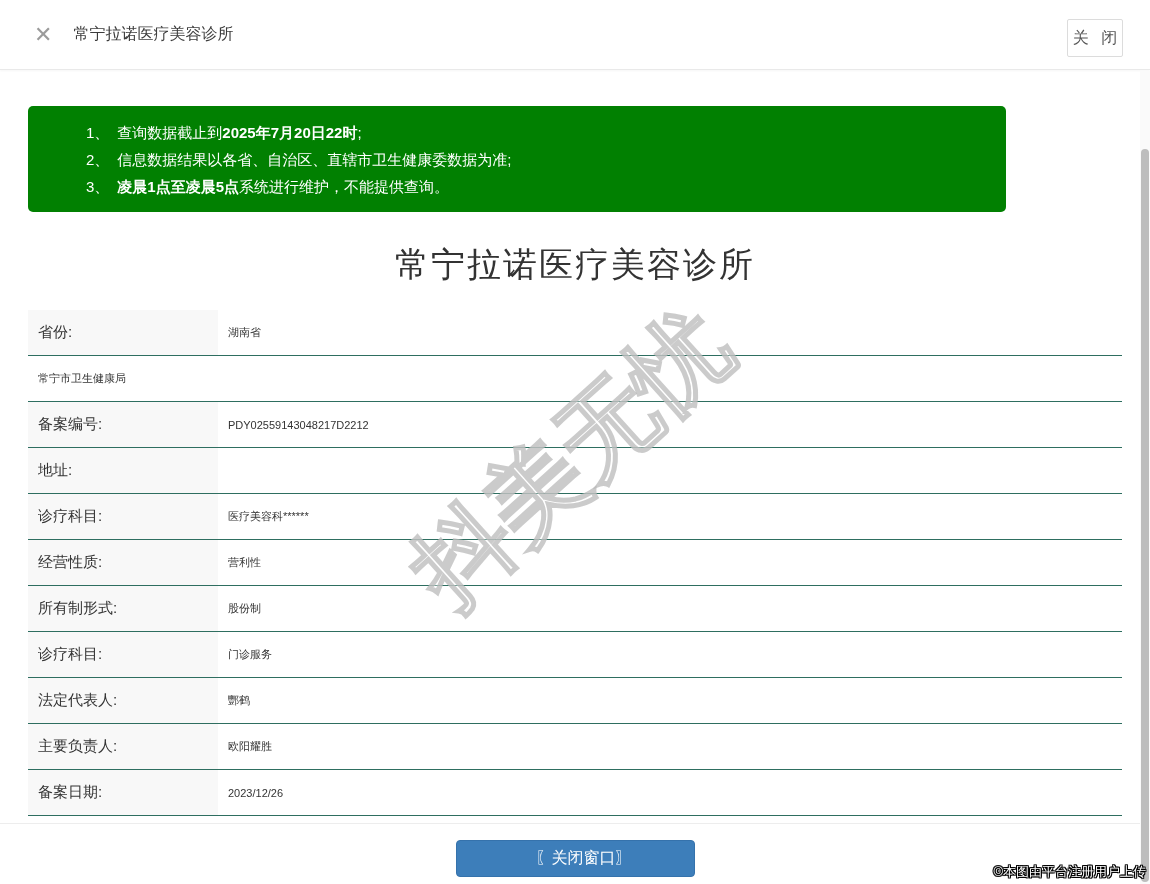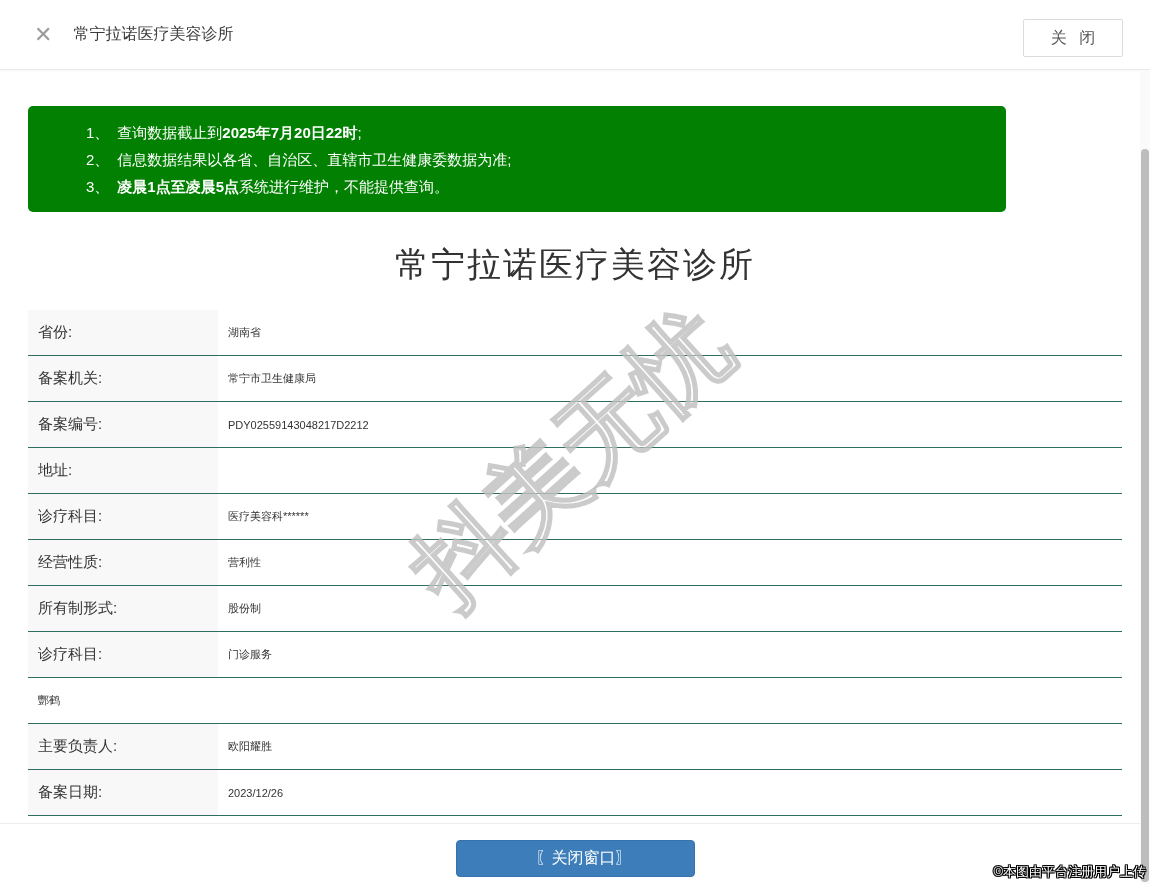--- a/index.html
+++ b/index.html
@@ -17,21 +17,21 @@
     box-shadow: 0 1px 2px rgba(0,0,0,0.04);
     z-index: 5;
   }
   .x-icon {
     margin-left: 34px; font-size: 22px; color: #9b9b9b;
     cursor: pointer; line-height: 1; font-weight: 400;
   }
   .header-title { margin-left: 21px; font-size: 16px; color: #3c3c3c; }
   .close-btn {
     position: absolute; right: 27px; top: 19px;
-    width: 100px; height: 38px;
+    width: 56px; height: 38px;
     background: #fff; border: 1px solid #dcdcdc; border-radius: 2px;
     font-size: 16px; color: #555; cursor: pointer;
     font-family: inherit; letter-spacing: 4px; padding-left: 4px;
   }
 
   
   .notice {
     position: absolute; left: 28px; top: 106px; width: 978px; height: 106px;
     background: #018001; border-radius: 5px;
     padding: 13px 20px 0 58px;
@@ -126,21 +126,20 @@
 </div>
 
 <div class="clinic-title">常宁拉诺医疗美容诊所</div>
 
 <div class="detail-table">
   <div class="detail-row">
     <div class="detail-label">省份:</div>
     <div class="detail-value">湖南省</div>
   </div>
   <div class="detail-row">
-    <div class="detail-label">备案机关:</div>
     <div class="detail-value">常宁市卫生健康局</div>
   </div>
   <div class="detail-row">
     <div class="detail-label">备案编号:</div>
     <div class="detail-value">PDY02559143048217D2212</div>
   </div>
   <div class="detail-row">
     <div class="detail-label">地址:</div>
   </div>
   <div class="detail-row">
@@ -153,20 +152,21 @@
   </div>
   <div class="detail-row">
     <div class="detail-label">所有制形式:</div>
     <div class="detail-value">股份制</div>
   </div>
   <div class="detail-row">
     <div class="detail-label">诊疗科目:</div>
     <div class="detail-value">门诊服务</div>
   </div>
   <div class="detail-row">
+    <div class="detail-label">法定代表人:</div>
     <div class="detail-value">酆鹤</div>
   </div>
   <div class="detail-row">
     <div class="detail-label">主要负责人:</div>
     <div class="detail-value">欧阳耀胜</div>
   </div>
   <div class="detail-row">
     <div class="detail-label">备案日期:</div>
     <div class="detail-value">2023/12/26</div>
   </div>

